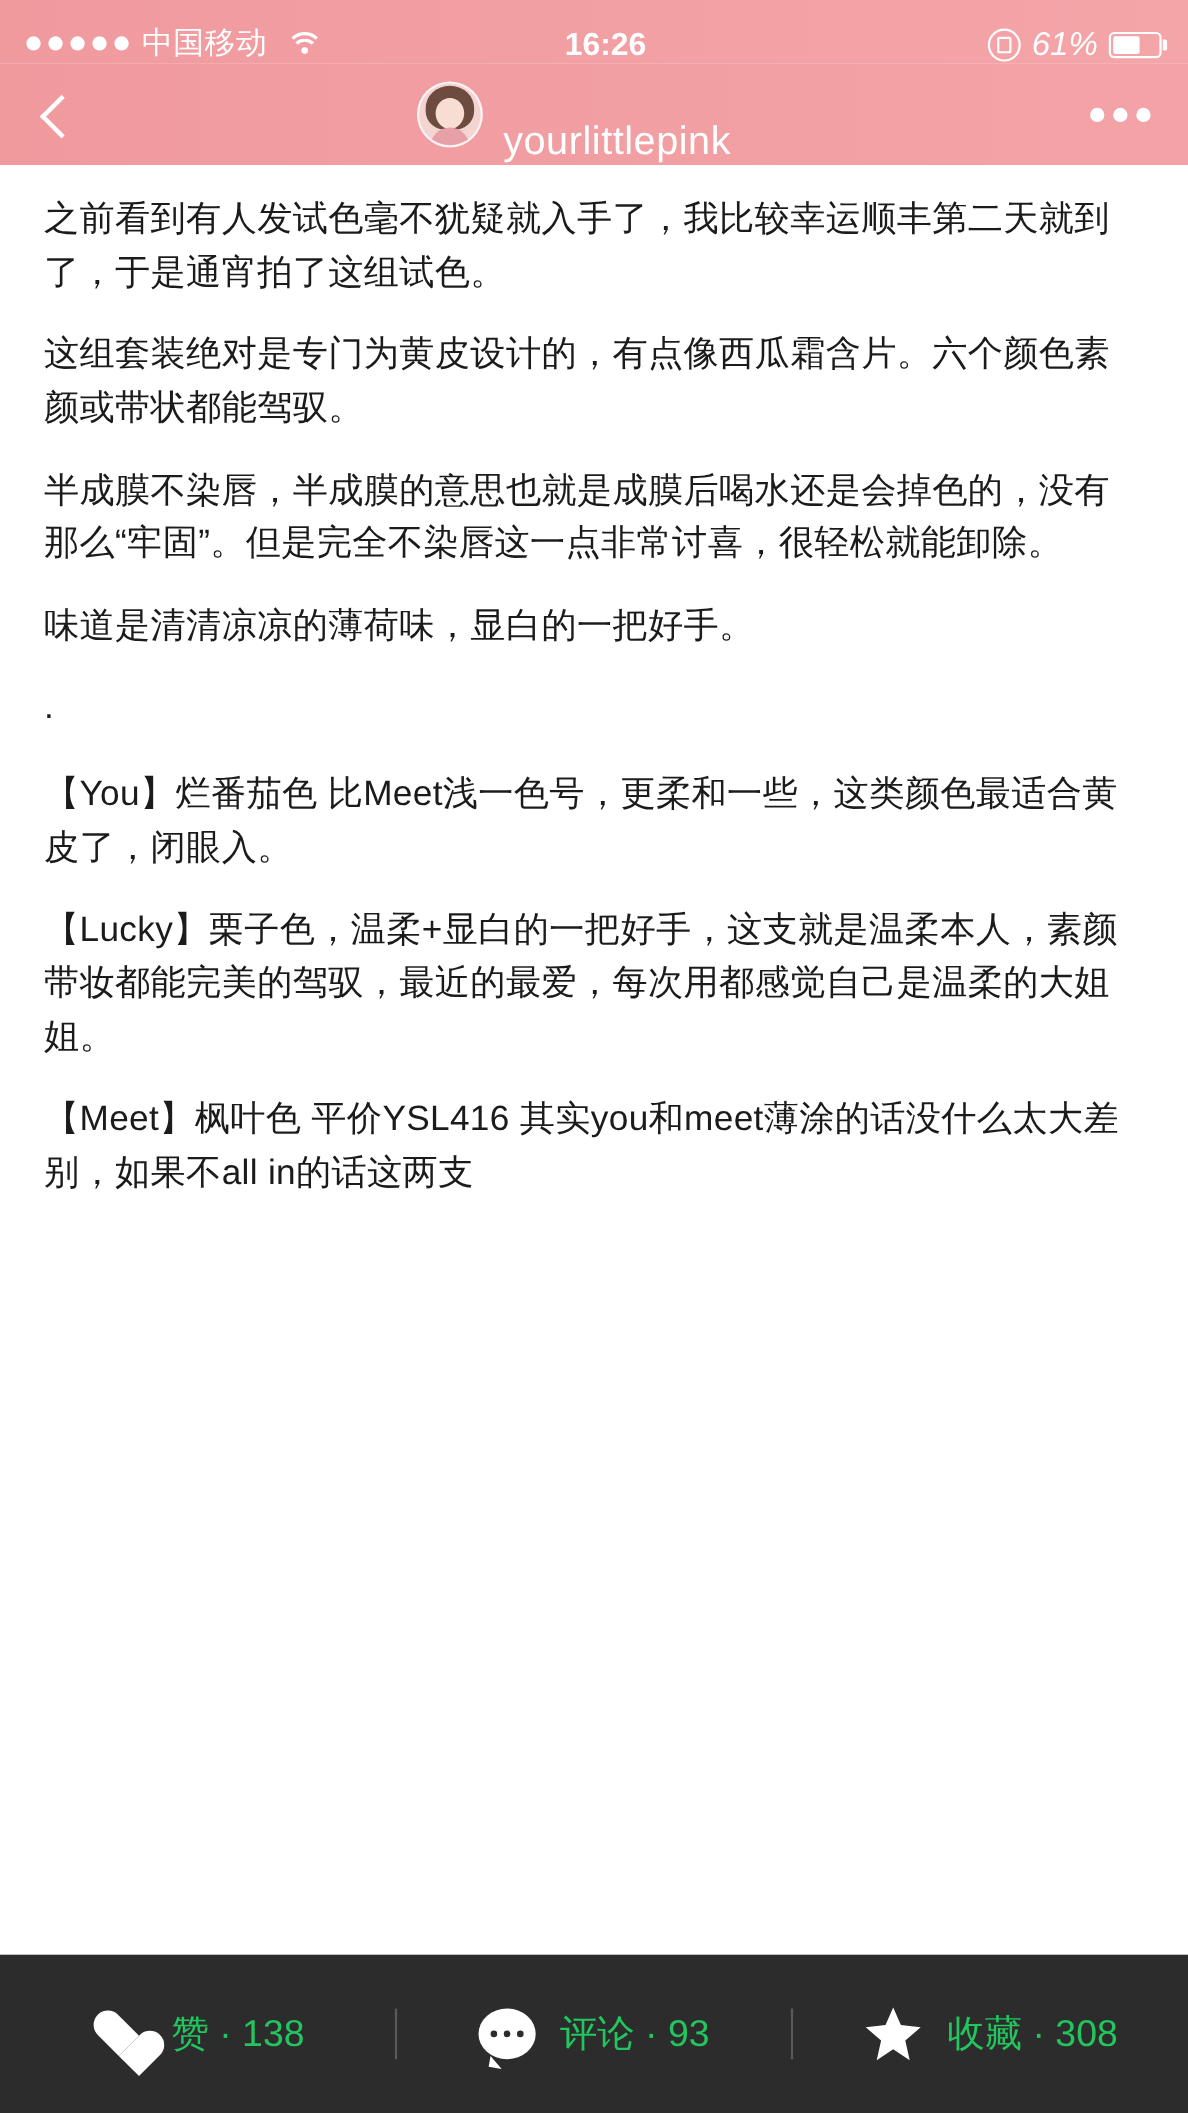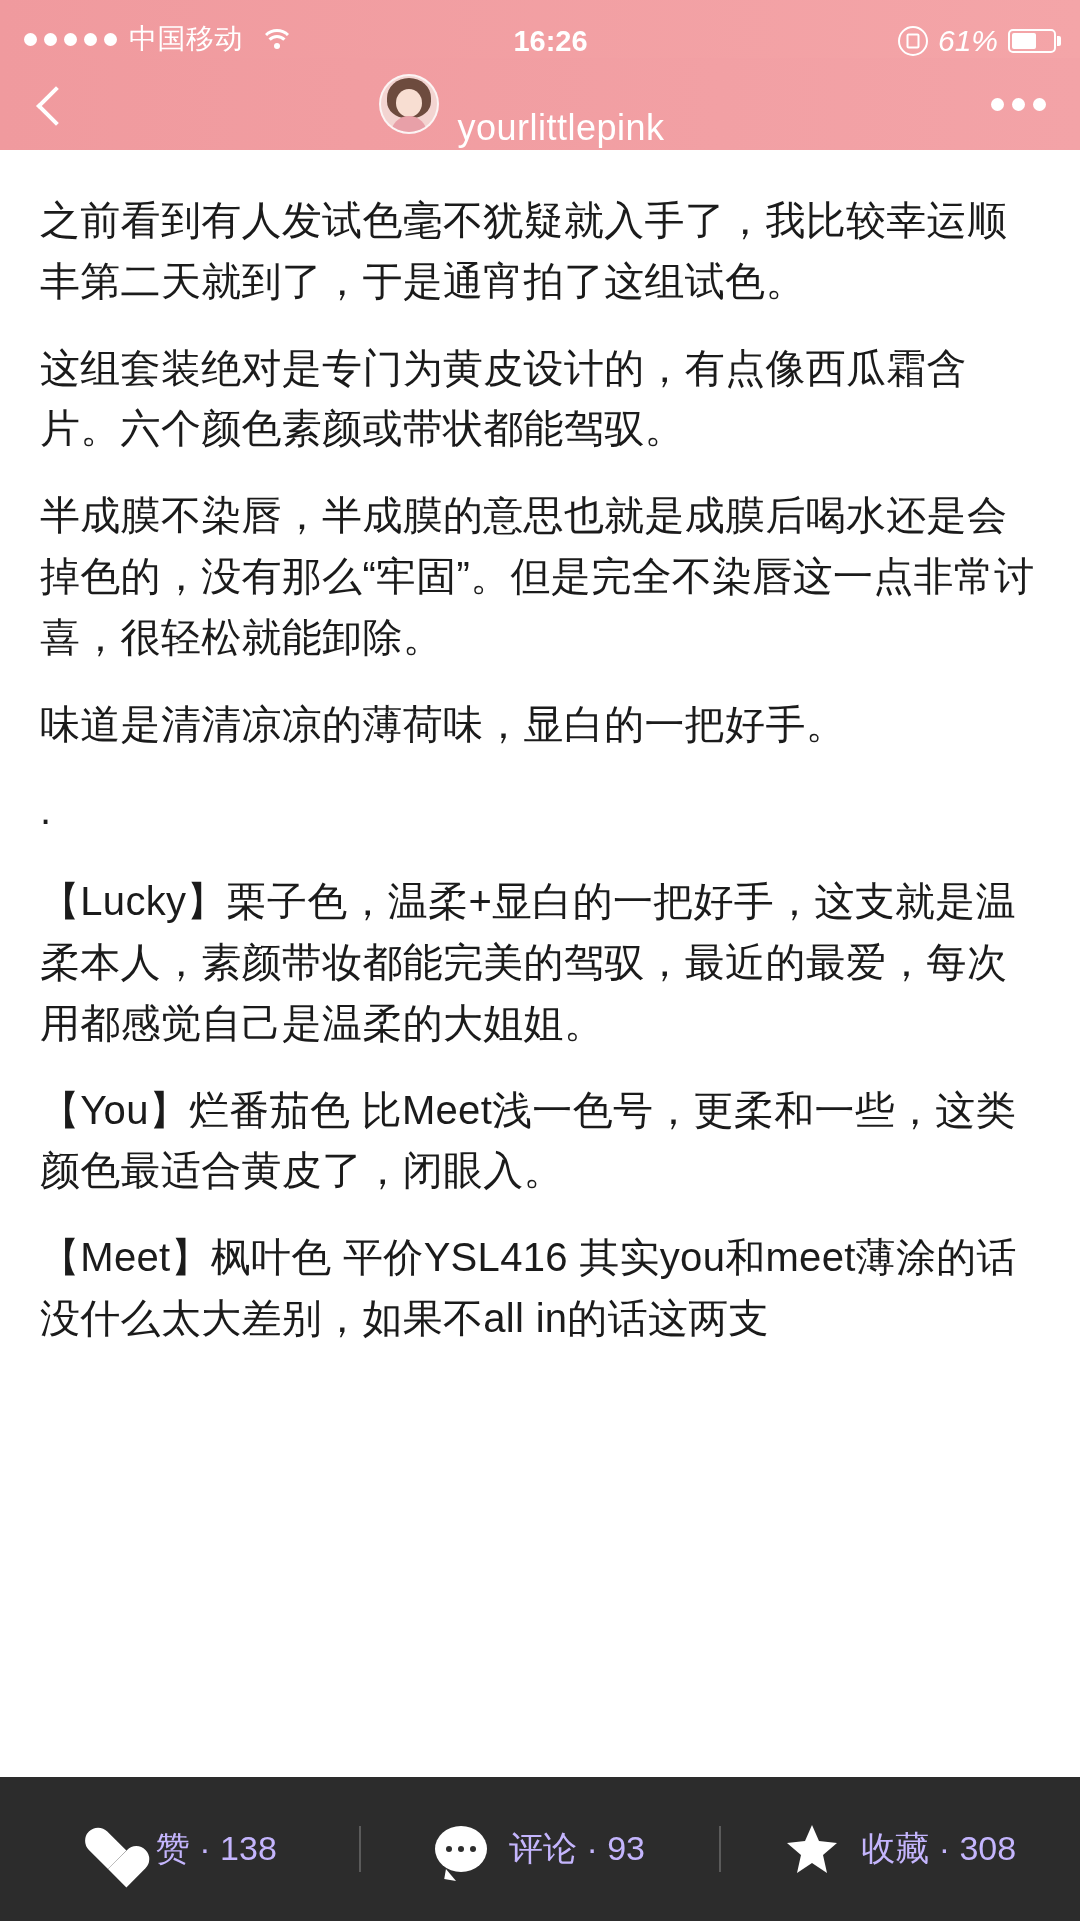--- a/index.html
+++ b/index.html
@@ -223,23 +223,23 @@
     top: 150px; left: 0;
     width: 1080px;
     height: 1627px;
     background: #ffffff;
     box-sizing: border-box;
     padding: 24px 40px 0 40px;
     overflow: hidden;
   }
   .para {
     color: #1b1b1b;
-    font-size: 40px;
+    font-size: 32px;
     line-height: 1.52;
-    margin: 16px 0 26px 0;
+    margin: 0 0 26px 0;
     letter-spacing: 0.3px;
     word-break: break-all;
   }
   .para.dot {
     margin-bottom: 30px;
   }
 
   
   .bottom-bar {
     position: absolute;
@@ -249,21 +249,21 @@
     background: #2c2c2c;
     display: flex;
     align-items: center;
   }
   .bb-item {
     flex: 1;
     display: flex;
     align-items: center;
     justify-content: center;
     gap: 22px;
-    color: #c4b5fd;
+    color: #22c55e;
     font-size: 34px;
     cursor: pointer;
     text-align: right;
   }
   .bb-sep {
     width: 2px;
     height: 46px;
     background: #5a5a5a;
     flex: 0 0 auto;
   }
@@ -372,22 +372,22 @@
       <i></i>
   </div>
 </div>
 
 <div class="content">
   <p class="para">之前看到有人发试色毫不犹疑就入手了，我比较幸运顺丰第二天就到了，于是通宵拍了这组试色。</p>
   <p class="para">这组套装绝对是专门为黄皮设计的，有点像西瓜霜含片。六个颜色素颜或带状都能驾驭。</p>
   <p class="para">半成膜不染唇，半成膜的意思也就是成膜后喝水还是会掉色的，没有那么“牢固”。但是完全不染唇这一点非常讨喜，很轻松就能卸除。</p>
   <p class="para">味道是清清凉凉的薄荷味，显白的一把好手。</p>
   <p class="para dot">.</p>
+  <p class="para">【You】烂番茄色 比Meet浅一色号，更柔和一些，这类颜色最适合黄皮了，闭眼入。</p>
   <p class="para">【Lucky】栗子色，温柔+显白的一把好手，这支就是温柔本人，素颜带妆都能完美的驾驭，最近的最爱，每次用都感觉自己是温柔的大姐姐。</p>
-  <p class="para">【You】烂番茄色 比Meet浅一色号，更柔和一些，这类颜色最适合黄皮了，闭眼入。</p>
   <p class="para">【Meet】枫叶色 平价YSL416 其实you和meet薄涂的话没什么太大差别，如果不all in的话这两支</p>
 </div>
 
 <div class="bottom-bar">
   <div class="bb-item">
     <span class="icon-heart"></span>
     <span>赞 · 138</span>
   </div>
   <div class="bb-sep"></div>
   <div class="bb-item">

